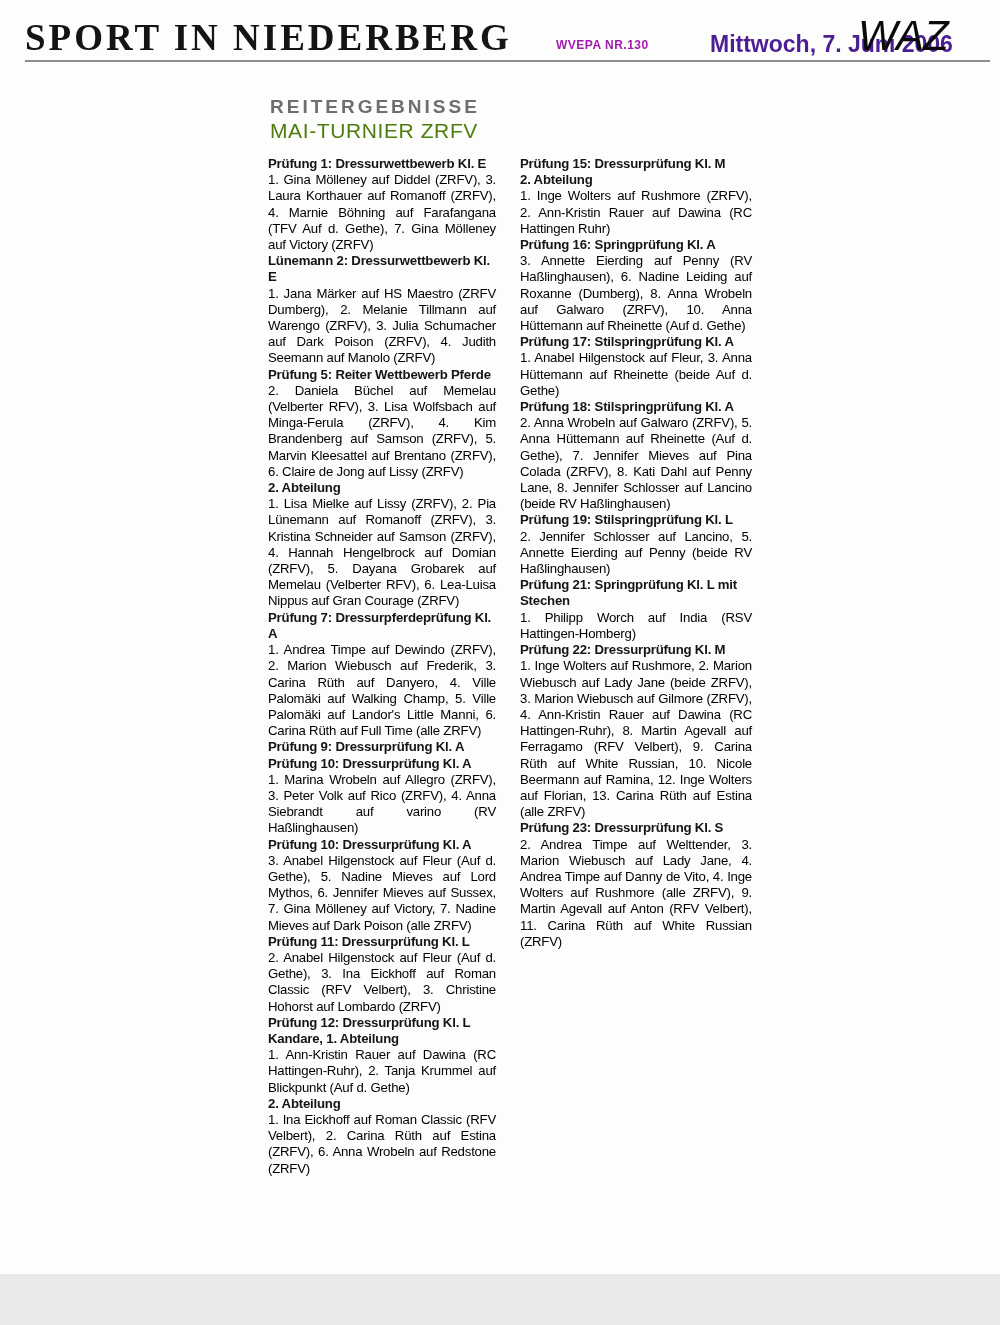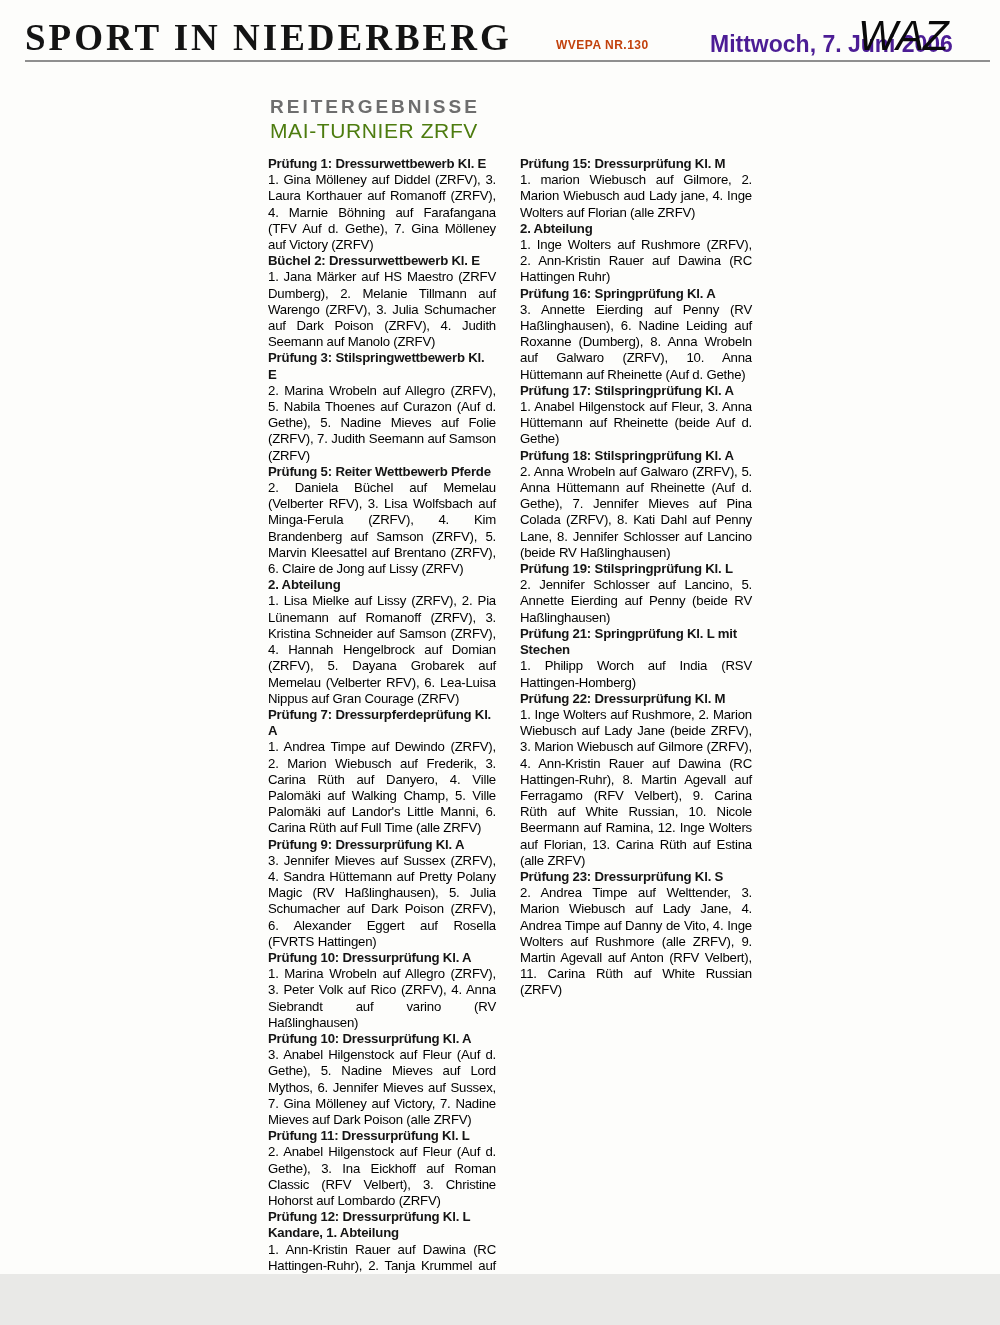--- a/index.html
+++ b/index.html
@@ -10,21 +10,21 @@
     background:#fdfdfb; color:#1c1c1c; overflow:hidden; margin:0 auto;
   }
   
   .masthead {
     position:absolute; left:25px; top:16px;
     font-family:"Liberation Serif", serif; font-weight:700;
     font-size:37px; letter-spacing:3px; color:#141414; white-space:nowrap;
   }
   .edition {
     position:absolute; left:556px; top:38px;
-    font-size:12px; font-weight:600; letter-spacing:.5px; color:#c2410c;
+    font-size:12px; font-weight:600; letter-spacing:.5px; color:#a21caf;
   }
   .issue-date {
     position:absolute; left:710px; top:31px;
     font-size:23px; font-weight:700; color:#4c1d95; white-space:nowrap;
   }
   .waz-logo {
     position:absolute; left:858px; top:12px;
     font-size:42px; font-weight:400; font-style:italic;
     letter-spacing:-1px; color:#0a0a0a;
   }
@@ -69,42 +69,37 @@
 
   <div class="kicker">REITERGEBNISSE</div>
   <h2 class="article-title">MAI-TURNIER ZRFV</h2>
 
   <div class="col col-left">
     <div class="block">
       <h3>Prüfung 1: Dressurwettbewerb Kl. E</h3>
       <p>1. Gina Mölleney auf Diddel (ZRFV), 3. Laura Korthauer auf Romanoff (ZRFV), 4. Marnie Böhning auf Farafangana (TFV Auf d. Gethe), 7. Gina Mölleney auf Victory (ZRFV)</p>
     </div>
     <div class="block">
-      <h3>Büchel 2: Dressurwettbewerb Kl. E</h3>
+      <h3>Lünemann 2: Dressurwettbewerb Kl. E</h3>
       <p>1. Jana Märker auf HS Maestro (ZRFV Dumberg), 2. Melanie Tillmann auf Warengo (ZRFV), 3. Julia Schumacher auf Dark Poison (ZRFV), 4. Judith Seemann auf Manolo (ZRFV)</p>
-    </div>
-    <div class="block">
-      <h3>Prüfung 3: Stilspringwettbewerb Kl. E</h3>
-      <p>2. Marina Wrobeln auf Allegro (ZRFV), 5. Nabila Thoenes auf Curazon (Auf d. Gethe), 5. Nadine Mieves auf Folie (ZRFV), 7. Judith Seemann auf Samson (ZRFV)</p>
     </div>
     <div class="block">
       <h3>Prüfung 5: Reiter Wettbewerb Pferde</h3>
       <p>2. Daniela Büchel auf Memelau (Velberter RFV), 3. Lisa Wolfsbach auf Minga-Ferula (ZRFV), 4. Kim Brandenberg auf Samson (ZRFV), 5. Marvin Kleesattel auf Brentano (ZRFV), 6. Claire de Jong auf Lissy (ZRFV)</p>
     </div>
     <div class="block">
       <h3>2. Abteilung</h3>
       <p>1. Lisa Mielke auf Lissy (ZRFV), 2. Pia Lünemann auf Romanoff (ZRFV), 3. Kristina Schneider auf Samson (ZRFV), 4. Hannah Hengelbrock auf Domian (ZRFV), 5. Dayana Grobarek auf Memelau (Velberter RFV), 6. Lea-Luisa Nippus auf Gran Courage (ZRFV)</p>
     </div>
     <div class="block">
       <h3>Prüfung 7: Dressurpferdeprüfung Kl. A</h3>
       <p>1. Andrea Timpe auf Dewindo (ZRFV), 2. Marion Wiebusch auf Frederik, 3. Carina Rüth auf Danyero, 4. Ville Palomäki auf Walking Champ, 5. Ville Palomäki auf Landor's Little Manni, 6. Carina Rüth auf Full Time (alle ZRFV)</p>
     </div>
     <div class="block">
       <h3>Prüfung 9: Dressurprüfung Kl. A</h3>
-      <p>3. Jennifer Mieves auf Sussex (ZRFV), 4. Sandra Hüttemann auf Pretty Polany Magic (RV Haßlinghausen), 5. Julia Schumacher auf Dark Poison (ZRFV), 6. Alexander Eggert auf Rosella (FVRTS Hattingen)</p>
     </div>
     <div class="block">
       <h3>Prüfung 10: Dressurprüfung Kl. A</h3>
       <p>1. Marina Wrobeln auf Allegro (ZRFV), 3. Peter Volk auf Rico (ZRFV), 4. Anna Siebrandt auf varino (RV Haßlinghausen)</p>
     </div>
     <div class="block">
       <h3>Prüfung 10: Dressurprüfung Kl. A</h3>
       <p>3. Anabel Hilgenstock auf Fleur (Auf d. Gethe), 5. Nadine Mieves auf Lord Mythos, 6. Jennifer Mieves auf Sussex, 7. Gina Mölleney auf Victory, 7. Nadine Mieves auf Dark Poison (alle ZRFV)</p>
     </div>
     <div class="block">
@@ -118,21 +113,20 @@
     <div class="block">
       <h3>2. Abteilung</h3>
       <p>1. Ina Eickhoff auf Roman Classic (RFV Velbert), 2. Carina Rüth auf Estina (ZRFV), 6. Anna Wrobeln auf Redstone (ZRFV)</p>
     </div>
 
   </div>
 
   <div class="col col-right">
     <div class="block">
       <h3>Prüfung 15: Dressurprüfung Kl. M</h3>
-      <p>1. marion Wiebusch auf Gilmore, 2. Marion Wiebusch aud Lady jane, 4. Inge Wolters auf Florian (alle ZRFV)</p>
     </div>
     <div class="block">
       <h3>2. Abteilung</h3>
       <p>1. Inge Wolters auf Rushmore (ZRFV), 2. Ann-Kristin Rauer auf Dawina (RC Hattingen Ruhr)</p>
     </div>
     <div class="block">
       <h3>Prüfung 16: Springprüfung Kl. A</h3>
       <p>3. Annette Eierding auf Penny (RV Haßlinghausen), 6. Nadine Leiding auf Roxanne (Dumberg), 8. Anna Wrobeln auf Galwaro (ZRFV), 10. Anna Hüttemann auf Rheinette (Auf d. Gethe)</p>
     </div>
     <div class="block">

